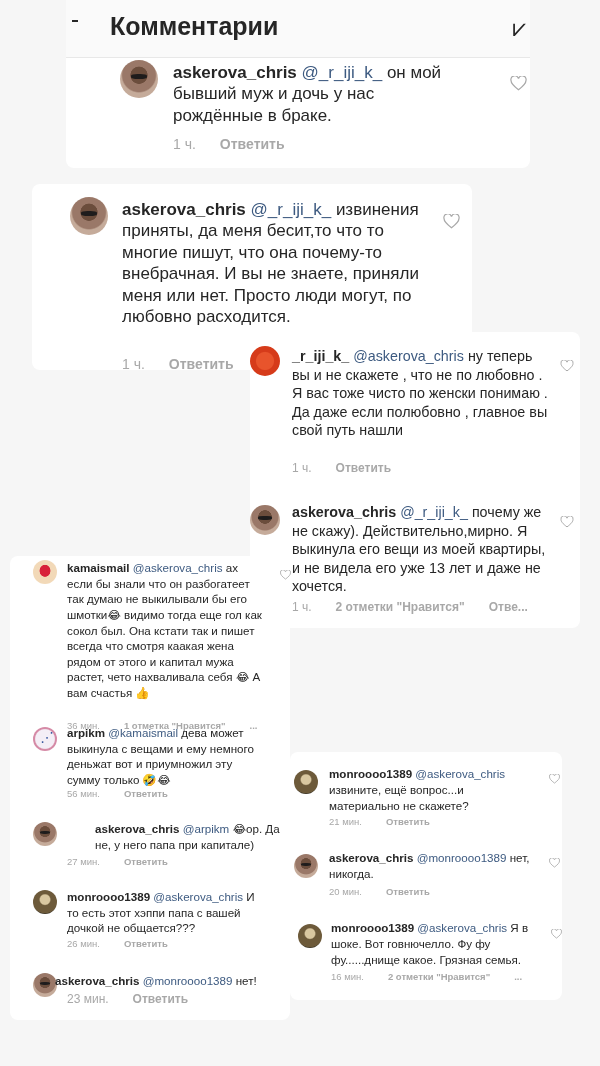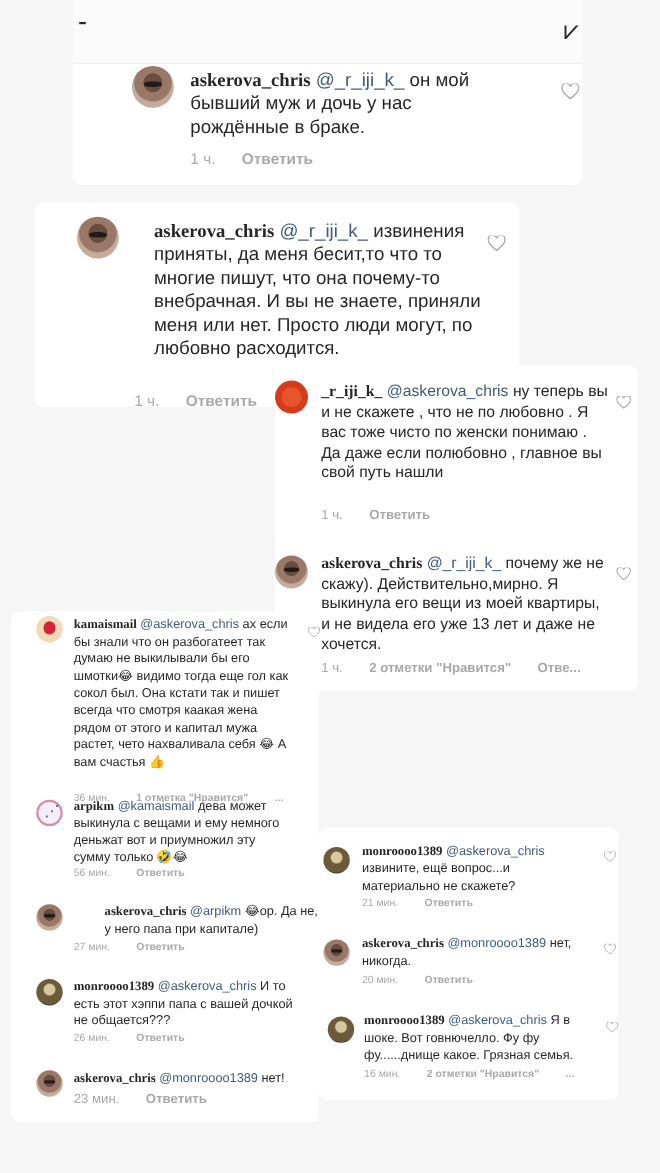--- a/index.html
+++ b/index.html
@@ -8,41 +8,42 @@
 
   .card { position: absolute; background: #ffffff; border-radius: 8px; }
   .header { position: absolute; left: 66px; top: 0; width: 464px; height: 58px; background: #fafafa; border-bottom: 1px solid #e8e8e8; }
   .header .back { position: absolute; left: 6px; top: 20px; width: 6px; height: 2px; background: #262626; }
   .header .title { position: absolute; left: 44px; top: 12px; font-size: 25px; font-weight: 600; color: #262626; }
   .header .send { position: absolute; right: 4px; top: 14px; font-size: 24px; color: #262626; }
 
   .comment { position: absolute; }
   .avatar { position: absolute; border-radius: 50%; overflow: hidden; }
   .body-text { position: absolute; line-height: 1.26; color: #262626; }
-  .uname { font-weight: 700; color: #262626; font-family: Liberation Serif, serif; }
+  .uname { font-weight: 700; color: #262626; }
   .mention { color: #3d5a80; }
   .meta { position: absolute; color: #a8a8a8; white-space: nowrap; }
   .meta .time { margin-right: 24px; }
   .meta .likes, .meta .reply { font-weight: 700; color: #a8a8a8; margin-right: 24px; }
   .heart { position: absolute; }
   .heart svg { display: block; }
 
   .av-chris { background: radial-gradient(circle at 50% 40%, #6b4d3c 0 28%, #9a7868 30% 55%, #c5ab9a 60% 100%); }
   .av-chris::after { content: ""; position: absolute; left: 28%; top: 38%; width: 44%; height: 12%; background: #1e1c1c; border-radius: 40%; }
   .av-riji { background: radial-gradient(circle at 50% 50%, #e8542c 0 40%, #d63b1a 45% 70%, #f3a07a 75% 100%); }
   .av-kama { background: radial-gradient(ellipse at 50% 45%, #d8213a 0 30%, #f2d9b8 34% 80%, #2a1a12 84% 100%); }
   .av-arp { background: radial-gradient(circle at 50% 50%, #f4eef6 0 55%, #d58aa6 62% 100%); }
   .av-arp::after { content: "⋰"; position: absolute; left: 30%; top: 10%; font-size: 14px; color: #3a5aa0; }
   .av-mon { background: radial-gradient(circle at 50% 40%, #d9c7a0 0 25%, #6d5a3a 32% 70%, #3a3222 75% 100%); }
 </style>
 </head>
 <body>
 
 <div class="header">
   <div class="back"></div>
+  <div class="title">Комментарии</div>
   <div class="send">⩗</div>
 </div>
 
 <div class="card" style="left:66px;top:58px;width:464px;height:110px;border-radius:0 0 8px 8px;"></div>
 <div class="comment">
   <div class="avatar av-chris" style="left:120px;top:60px;width:38px;height:38px;"></div>
   <div class="body-text" style="left:173px;top:62px;width:290px;font-size:17px;">
     <span class="uname">askerova_chris</span>
     <span class="mention">@_r_iji_k_</span>
     <span>он мой бывший муж и дочь у нас рождённые в браке.</span>
@@ -53,21 +54,21 @@
       </svg>
   </div>
   <div class="meta" style="left:173px;top:136px;font-size:14px;">
     <span class="time">1 ч.</span><span class="reply">Ответить</span>
   </div>
 </div>
 
 <div class="card" style="left:32px;top:184px;width:440px;height:186px;"></div>
 <div class="comment">
   <div class="avatar av-chris" style="left:70px;top:197px;width:38px;height:38px;"></div>
-  <div class="body-text" style="left:140px;top:199px;width:310px;font-size:17px;">
+  <div class="body-text" style="left:122px;top:199px;width:310px;font-size:17px;">
     <span class="uname">askerova_chris</span>
     <span class="mention">@_r_iji_k_</span>
     <span>извинения приняты, да меня бесит,то что то многие пишут, что она почему-то внебрачная. И вы не знаете, приняли меня или нет. Просто люди могут, по любовно расходится.</span>
   </div>
   <div class="heart" style="left:443px;top:214px;">
     <svg width="17" height="15" viewBox="0 0 24 22">
         <path d="M12 20 C4 14 1 10 1 6.5 A5.5 5.5 0 0 1 12 4 A5.5 5.5 0 0 1 23 6.5 C23 10 20 14 12 20Z" fill="none" stroke="#a8a8a8" stroke-width="1.8"></path>
       </svg>
   </div>
   <div class="meta" style="left:122px;top:356px;font-size:14px;">
@@ -154,21 +155,21 @@
     <span class="uname">monroooo1389</span>
     <span class="mention">@askerova_chris</span>
     <span>И то есть этот хэппи  папа с вашей дочкой не общается???</span>
   </div>
   <div class="meta" style="left:67px;top:938px;font-size:9.5px;">
     <span class="time">26 мин.</span><span class="reply">Ответить</span>
   </div>
 </div>
 <div class="comment">
   <div class="avatar av-chris" style="left:33px;top:973px;width:24px;height:24px;"></div>
-  <div class="body-text" style="left:67px;top:973px;width:210px;font-size:11.6px;line-height:1.35;">
+  <div class="body-text" style="left:55px;top:973px;width:210px;font-size:11.6px;line-height:1.35;">
     <span class="uname">askerova_chris</span>
     <span class="mention">@monroooo1389</span>
     <span>нет!</span>
   </div>
   <div class="meta" style="left:67px;top:992px;font-size:12px;">
     <span class="time">23 мин.</span><span class="reply">Ответить</span>
   </div>
 </div>
 
 <div class="card" style="left:290px;top:752px;width:272px;height:248px;"></div>

